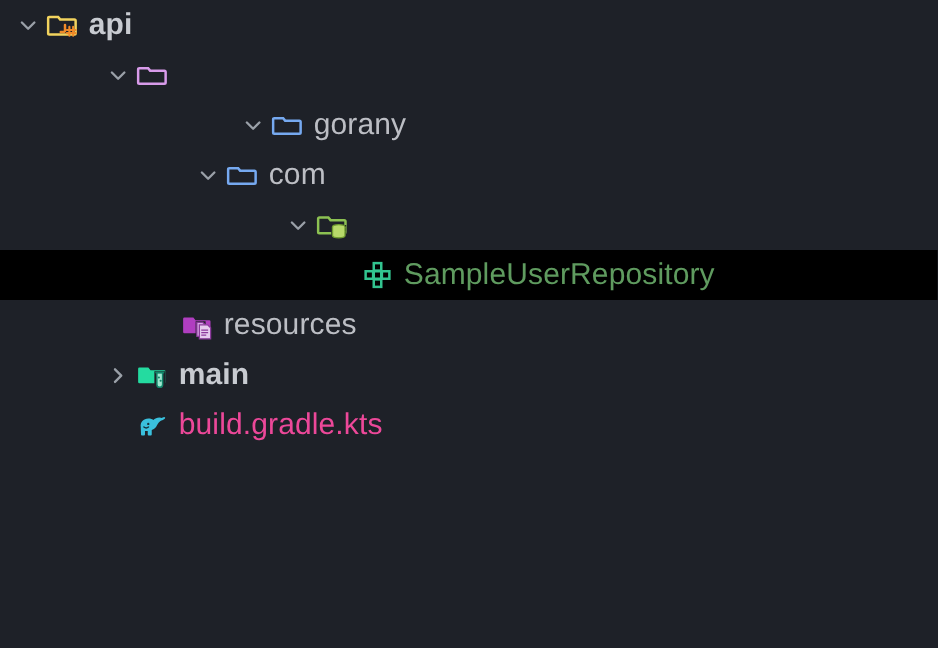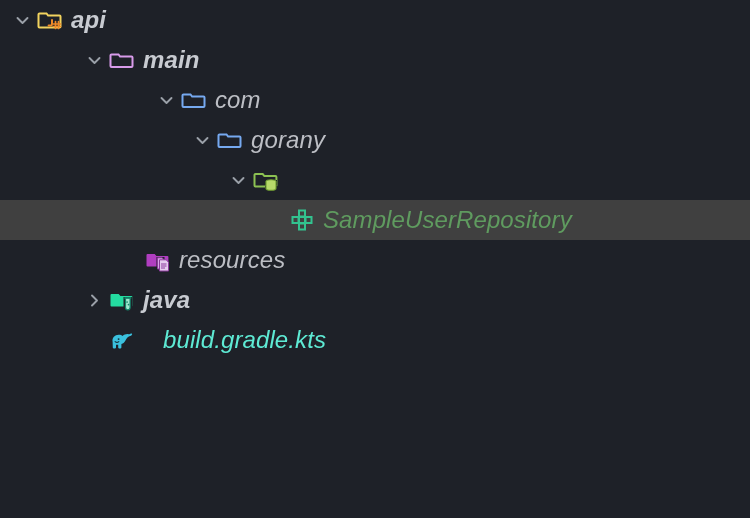--- a/index.html
+++ b/index.html
@@ -21,21 +21,21 @@
     position: relative;
   }
   .row {
     height: 40px;
     display: flex;
     align-items: center;
     position: relative;
     white-space: nowrap;
   }
   .row.selected {
-    background: #404040;
+    background: #000000;
   }
   .indent {
     flex: 0 0 auto;
     height: 1px;
   }
   .twisty {
     flex: 0 0 auto;
     width: 28px;
     height: 40px;
     display: flex;
@@ -51,25 +51,24 @@
     align-items: center;
     justify-content: center;
     margin-right: 7px;
   }
   .icon svg { display: block; }
   .label {
     font-size: 24px;
     line-height: 28px;
     color: #bcbec4;
     letter-spacing: 0.1px;
-    font-style: italic;
   }
   .label.bold { font-weight: bold; color: #c8cbd1; }
   .label.green { color: #5f9b5f; }
-  .label.red { color: #5eead4; margin-left: 20px; }
+  .label.red { color: #ec4899; }
 </style>
 </head>
 <body>
 
 <div id="tree">
     <div class="row">
       <span class="indent" style="width: 8px;"></span>
       <span class="twisty">
         <svg width="17" height="17" viewBox="0 0 17 17">
           <path d="M3.5 6 L8.5 11 L13.5 6" fill="none" stroke="#9aa0a8" stroke-width="1.9" stroke-linecap="round" stroke-linejoin="round"></path>
@@ -89,49 +88,48 @@
       <span class="twisty">
         <svg width="17" height="17" viewBox="0 0 17 17">
           <path d="M3.5 6 L8.5 11 L13.5 6" fill="none" stroke="#9aa0a8" stroke-width="1.9" stroke-linecap="round" stroke-linejoin="round"></path>
         </svg>
       </span>
       <span class="icon">
         <svg width="26" height="26" viewBox="0 0 26 26" xmlns="http://www.w3.org/2000/svg">
           <path d="M2.5 7.5 h7 l1.6 2 h11.4 a1 1 0 0 1 1 1 v8.5 a1 1 0 0 1 -1 1 h-20 a1 1 0 0 1 -1 -1 v-10.5 a1 1 0 0 1 1 -1 z" fill="none" stroke="#d89bea" stroke-width="2"></path>
         </svg>
       </span>
-      <span class="label bold">main</span>
+    </div>
+    <div class="row">
+      <span class="indent" style="width: 188px;"></span>
+      <span class="twisty">
+        <svg width="17" height="17" viewBox="0 0 17 17">
+          <path d="M3.5 6 L8.5 11 L13.5 6" fill="none" stroke="#9aa0a8" stroke-width="1.9" stroke-linecap="round" stroke-linejoin="round"></path>
+        </svg>
+      </span>
+      <span class="icon">
+        <svg width="26" height="26" viewBox="0 0 26 26" xmlns="http://www.w3.org/2000/svg">
+          <path d="M2.5 7.5 h7 l1.6 2 h11.4 a1 1 0 0 1 1 1 v8.5 a1 1 0 0 1 -1 1 h-20 a1 1 0 0 1 -1 -1 v-10.5 a1 1 0 0 1 1 -1 z" fill="none" stroke="#76a9f0" stroke-width="2"></path>
+        </svg>
+      </span>
+      <span class="label">gorany</span>
     </div>
     <div class="row">
       <span class="indent" style="width: 152px;"></span>
       <span class="twisty">
         <svg width="17" height="17" viewBox="0 0 17 17">
           <path d="M3.5 6 L8.5 11 L13.5 6" fill="none" stroke="#9aa0a8" stroke-width="1.9" stroke-linecap="round" stroke-linejoin="round"></path>
         </svg>
       </span>
       <span class="icon">
         <svg width="26" height="26" viewBox="0 0 26 26" xmlns="http://www.w3.org/2000/svg">
           <path d="M2.5 7.5 h7 l1.6 2 h11.4 a1 1 0 0 1 1 1 v8.5 a1 1 0 0 1 -1 1 h-20 a1 1 0 0 1 -1 -1 v-10.5 a1 1 0 0 1 1 -1 z" fill="none" stroke="#76a9f0" stroke-width="2"></path>
         </svg>
       </span>
       <span class="label">com</span>
-    </div>
-    <div class="row">
-      <span class="indent" style="width: 188px;"></span>
-      <span class="twisty">
-        <svg width="17" height="17" viewBox="0 0 17 17">
-          <path d="M3.5 6 L8.5 11 L13.5 6" fill="none" stroke="#9aa0a8" stroke-width="1.9" stroke-linecap="round" stroke-linejoin="round"></path>
-        </svg>
-      </span>
-      <span class="icon">
-        <svg width="26" height="26" viewBox="0 0 26 26" xmlns="http://www.w3.org/2000/svg">
-          <path d="M2.5 7.5 h7 l1.6 2 h11.4 a1 1 0 0 1 1 1 v8.5 a1 1 0 0 1 -1 1 h-20 a1 1 0 0 1 -1 -1 v-10.5 a1 1 0 0 1 1 -1 z" fill="none" stroke="#76a9f0" stroke-width="2"></path>
-        </svg>
-      </span>
-      <span class="label">gorany</span>
     </div>
     <div class="row">
       <span class="indent" style="width: 224px;"></span>
       <span class="twisty">
         <svg width="17" height="17" viewBox="0 0 17 17">
           <path d="M3.5 6 L8.5 11 L13.5 6" fill="none" stroke="#9aa0a8" stroke-width="1.9" stroke-linecap="round" stroke-linejoin="round"></path>
         </svg>
       </span>
       <span class="icon">
         <svg width="26" height="26" viewBox="0 0 26 26" xmlns="http://www.w3.org/2000/svg">
@@ -183,21 +181,21 @@
       <span class="icon">
         <svg width="26" height="26" viewBox="0 0 26 26" xmlns="http://www.w3.org/2000/svg">
           <path d="M2.5 7 h7.2 l1.7 2.1 h11 a1 1 0 0 1 1 1 v8.4 a1 1 0 0 1 -1 1 h-19.9 a1 1 0 0 1 -1 -1 v-10.5 a1 1 0 0 1 1 -1 z" fill="#24dba0"></path>
           <path d="M14.5 10 h9 v14 h-9 z" fill="#1e2128"></path>
           <path d="M16.5 11 h4.6 v9.6 a2.3 2.3 0 0 1 -4.6 0 z" fill="#9fe8d0" stroke="#13866a" stroke-width="1.2"></path>
           <path d="M15.8 11 h6" stroke="#13866a" stroke-width="1.4" stroke-linecap="round"></path>
           <circle cx="18.1" cy="15" r="0.85" fill="#13866a"></circle>
           <circle cx="19.5" cy="17.6" r="0.85" fill="#13866a"></circle>
         </svg>
       </span>
-      <span class="label bold">java</span>
+      <span class="label bold">main</span>
     </div>
     <div class="row">
       <span class="indent" style="width: 80px;"></span>
       <span class="twisty"></span>
       <span class="icon">
         <svg width="26" height="26" viewBox="0 0 26 26" xmlns="http://www.w3.org/2000/svg">
           <path d="M3.6 14.8 c-0.7 -3.9 2.2 -7 6.1 -7 c1.9 0 3 0.5 3.9 1.1 c1.9 -1.8 5 -2.5 7.3 -1.4 c0.9 0.4 0.8 1.2 0.1 1.5 c-2.5 1.1 -3.5 2.4 -4.4 4.2 c-0.9 1.9 -2.3 3.2 -4.2 3.8 l0 3.6 a0.8 0.8 0 0 1 -0.8 0.8 h-1.6 a0.8 0.8 0 0 1 -0.8 -0.8 v-2.9 h-2.2 v2.9 a0.8 0.8 0 0 1 -0.8 0.8 h-1.6 a0.8 0.8 0 0 1 -0.8 -0.8 z" fill="#3ac0dd"></path>
           <path d="M19.5 8.2 c1.6 -1.6 3.2 -2.2 3.6 -1.2 c0.3 0.8 -0.9 1.6 -2.2 2.1" fill="#3ac0dd"></path>
           <circle cx="9.6" cy="12.1" r="0.95" fill="#16323c"></circle>
           <path d="M6.1 14.6 c1.1 0.9 2.6 0.9 3.7 0" fill="none" stroke="#16323c" stroke-width="1.1" stroke-linecap="round"></path>

